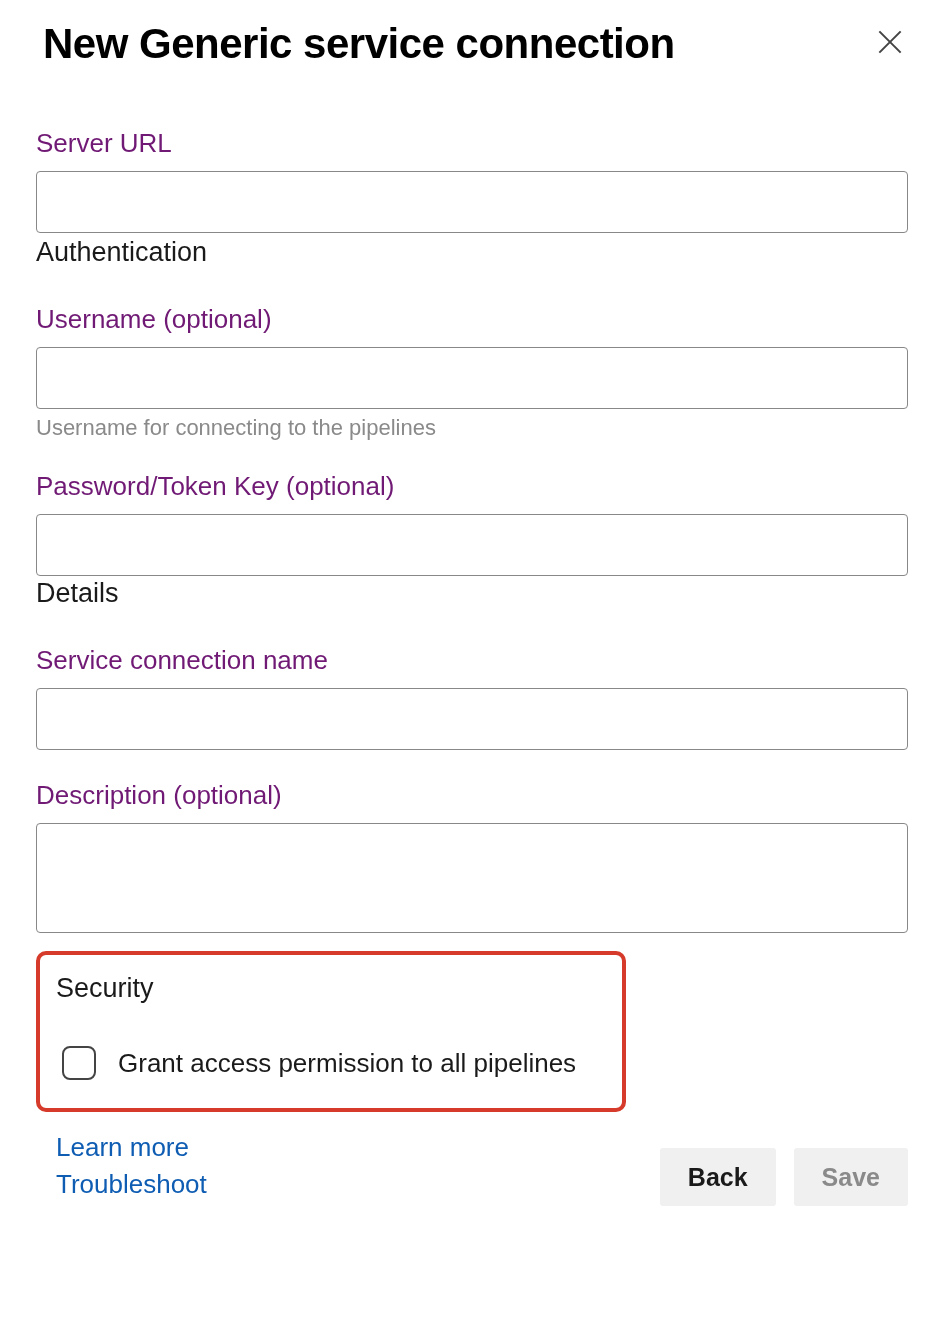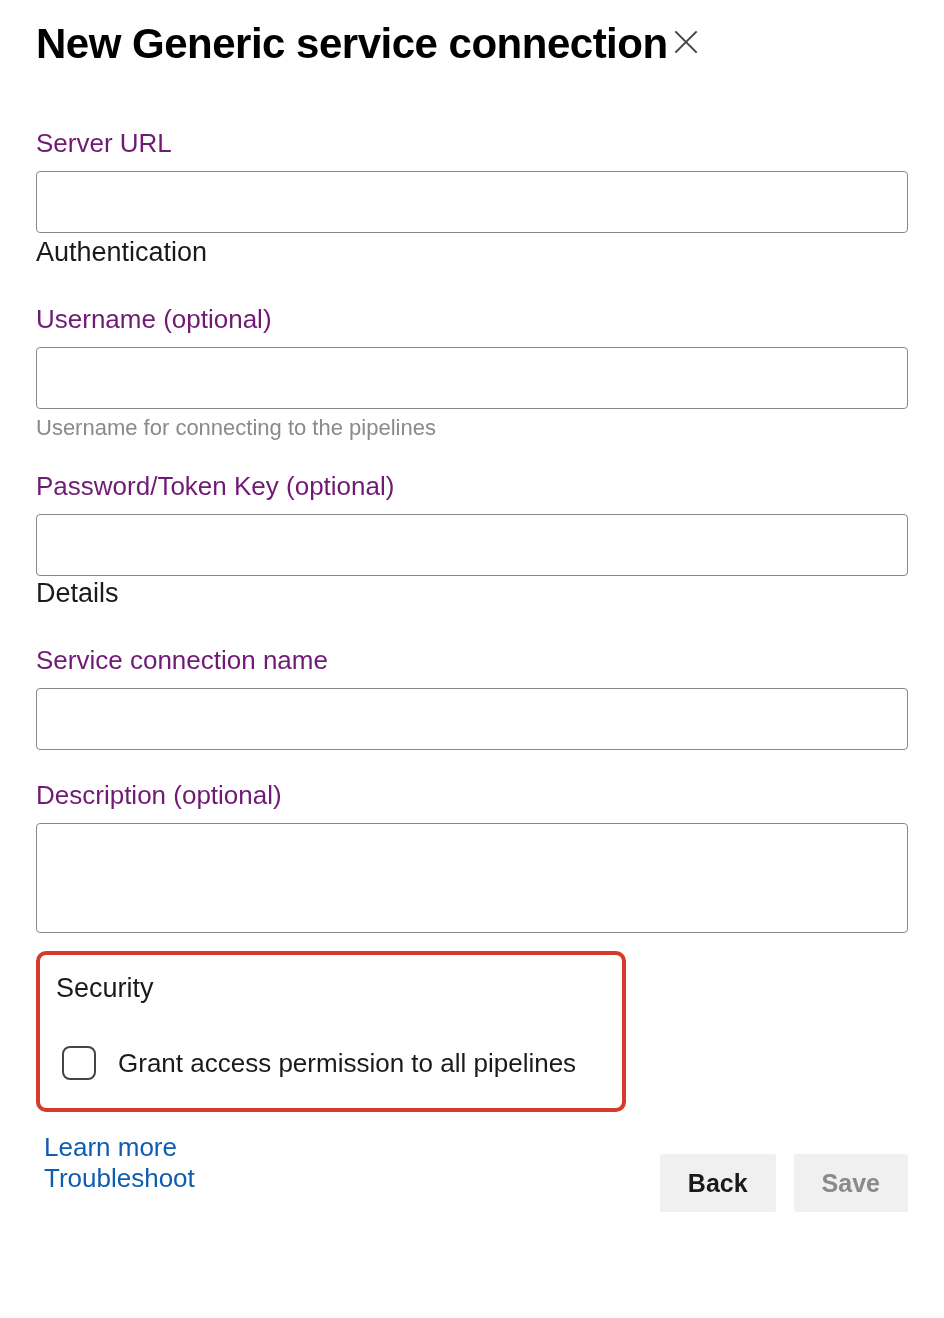--- a/index.html
+++ b/index.html
@@ -9,23 +9,24 @@
     }
     body {
       font-family: -apple-system, BlinkMacSystemFont, "Segoe UI", Helvetica, Arial, sans-serif;
       background: #ffffff;
       padding: 20px 36px;
       width: 944px;
       color: #1a1a1a;
     }
     .header-row {
       display: flex;
-      justify-content: flex-start;
+      justify-content: space-between;
       align-items: center;
       margin-bottom: 60px;
+      margin-left: 7px;
     }
     .dialog-title {
       font-size: 42px;
       font-weight: 700;
       letter-spacing: -0.5px;
       color: #000;
     }
     .close-btn {
       width: 36px;
       height: 36px;
@@ -118,33 +119,34 @@
     }
     .footer-row {
       display: flex;
       justify-content: space-between;
       align-items: flex-start;
       margin-top: 20px;
     }
     .link-col {
       display: flex;
       flex-direction: column;
-      gap: 0;
+      gap: 6px;
       padding-left: 8px;
+      margin-left: 12px;
     }
     .link {
       font-size: 26px;
       color: #0f5db3;
       text-decoration: none;
       cursor: pointer;
     }
     .btn-row {
       display: flex;
       gap: 18px;
-      margin-top: 22px;
+      margin-top: 16px;
     }
     .btn {
       height: 58px;
       padding: 0 28px;
       font-size: 25px;
       font-weight: 600;
       border: none;
       border-radius: 3px;
       cursor: pointer;
       background: #f0f0f0;

